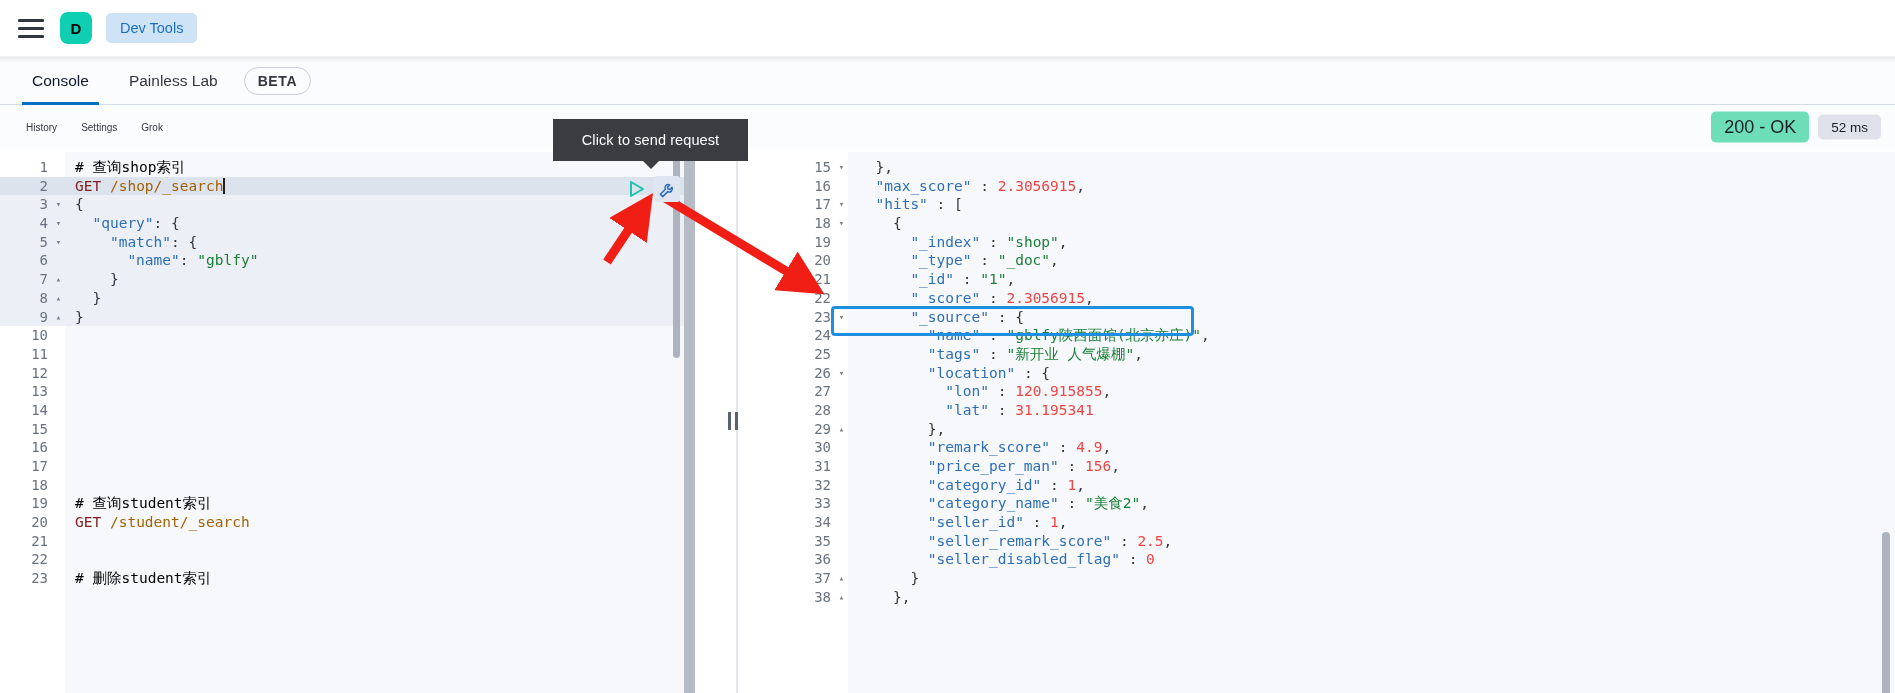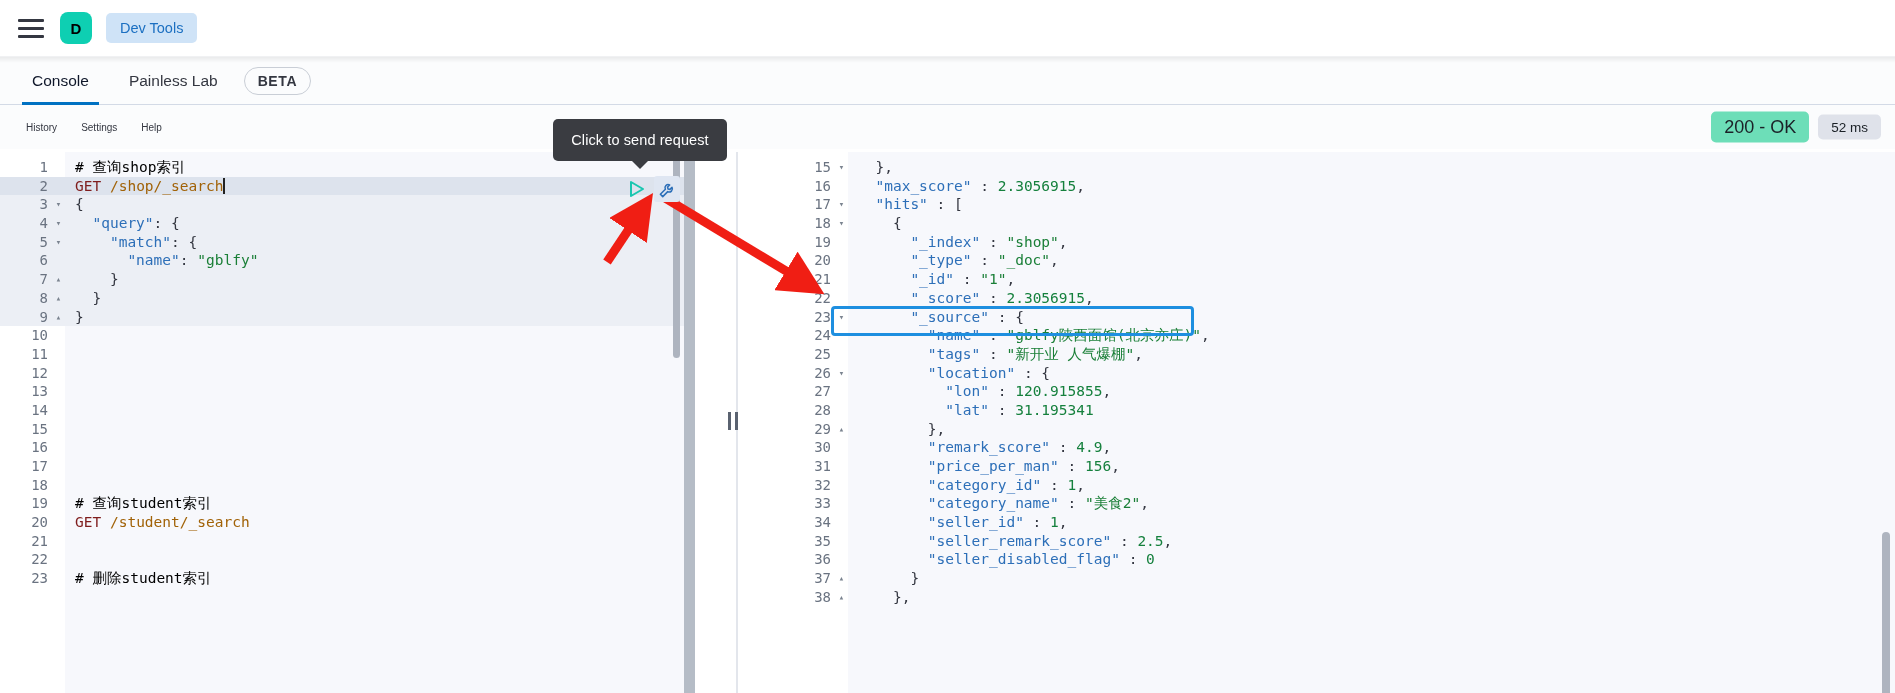--- a/index.html
+++ b/index.html
@@ -69,22 +69,22 @@
     background:#6ddeb8; color:#1b2127; font-size:18px;
     padding: 5px 13px; border-radius: 5px; font-weight:500;
   }
   .badge-ms {
     background:#dfe2ea; color:#1b2127; font-size:13.5px;
     padding: 5px 13px; border-radius: 5px; font-weight:500;
   }
 
   
   .tooltip {
-    position:absolute; left: 553px; top: 119px; width: 174px; height: 42px;
-    background:#3a3c41; color:#fff; border-radius:5px;
+    position:absolute; left: 553px; top: 119px; width: 195px; height: 42px;
+    background:#3a3c41; color:#fff; border-radius:0;
     display:flex; align-items:center; justify-content:center;
     font-size:14.5px; z-index: 40; letter-spacing:.1px;
   }
   .tooltip::after {
     content:""; position:absolute; bottom:-8px; left: 50%; margin-left:-9px;
     border-left: 9px solid transparent; border-right: 9px solid transparent;
     border-top: 9px solid #3a3c41;
   }
 
   
@@ -123,21 +123,21 @@
 
   .hl-line { background:#dde3ed; }
   .hl-block { background:#eceff5; }
 
   
   .k-method  { color:#7f1d1d; }
   .k-url     { color:#a16207; }
   .k-comment { color:#000000; }
   .k-key     { color:#2d6fb8; }
   .k-str     { color:#1a7f37; }
-  .k-num     { color:#15803d; }
+  .k-num     { color:#ef4444; }
   .k-punc    { color:#343741; }
   .k-plain   { color:#343741; }
 
   .caret {
     display:inline-block; width:2px; height:16px; background:#222;
     vertical-align:-3px;
   }
 
   
   .action-icons {
@@ -213,21 +213,21 @@
     <div class="tab">
       <span>Painless Lab</span>
     </div>
     <div class="beta-badge">BETA</div>
   </div>
   <div class="tab-shadow"></div>
 
   <div class="console-toolbar">
     <div class="tool-link">History</div>
     <div class="tool-link">Settings</div>
-    <div class="tool-link">Help</div>
+    <div class="tool-link">Grok</div>
     <div class="status-wrap">
       <div class="badge-ok">200 - OK</div>
       <div class="badge-ms">52 ms</div>
     </div>
   </div>
 
   <div class="editors">
 
     <div class="pane-left">
       <div class="gutter-bg"></div>

